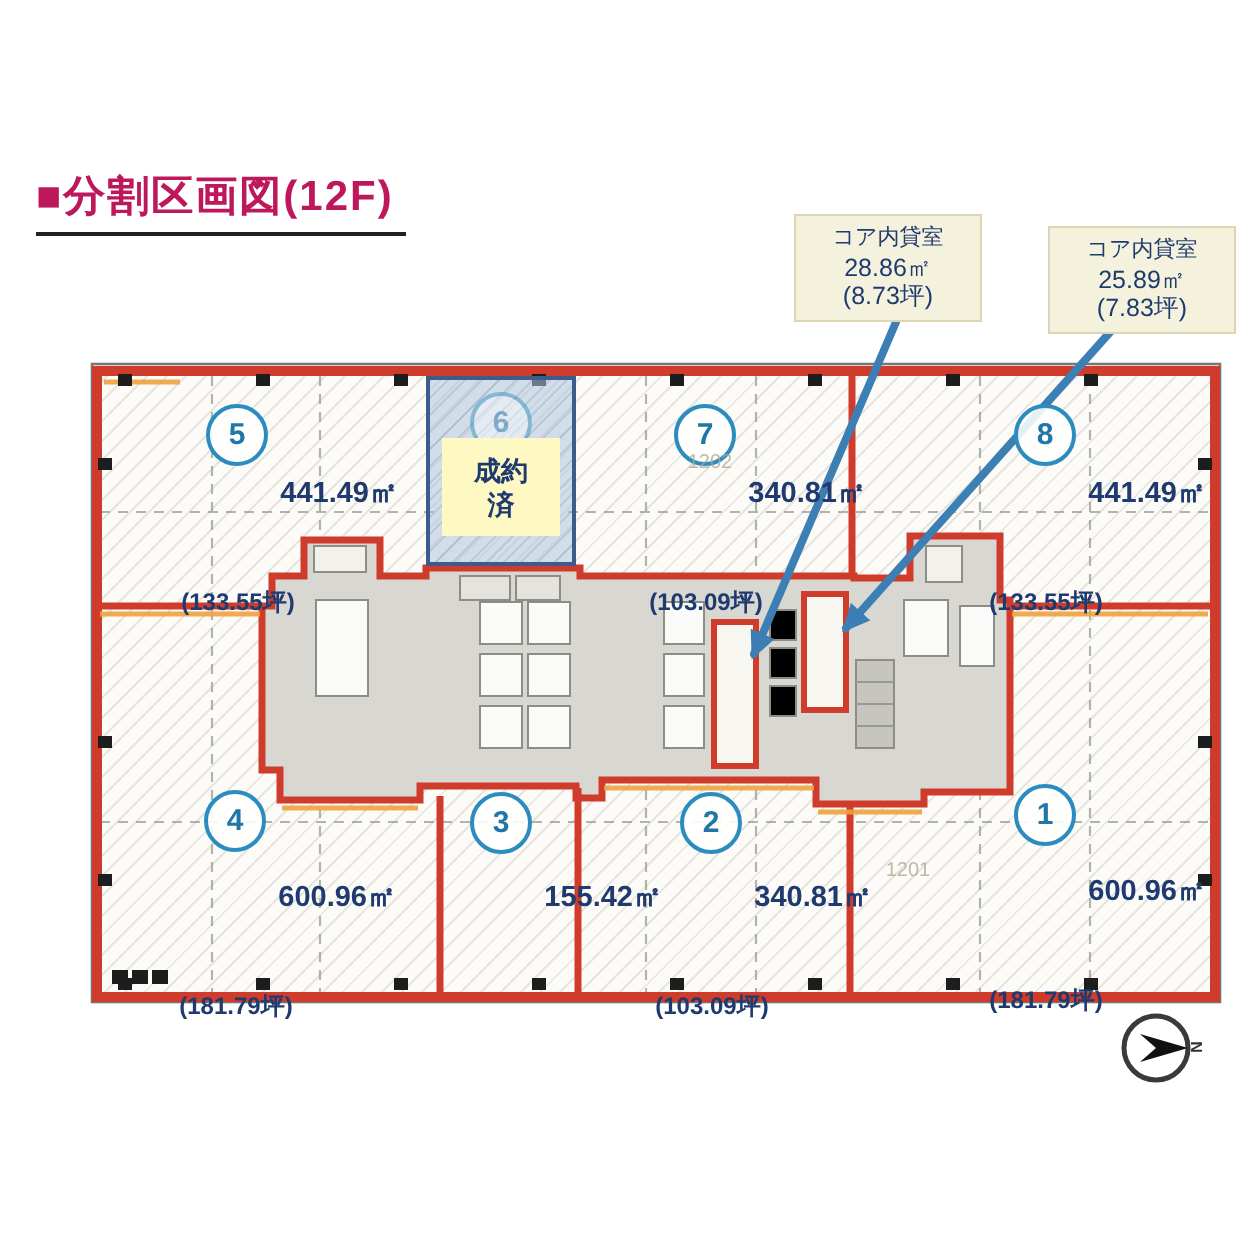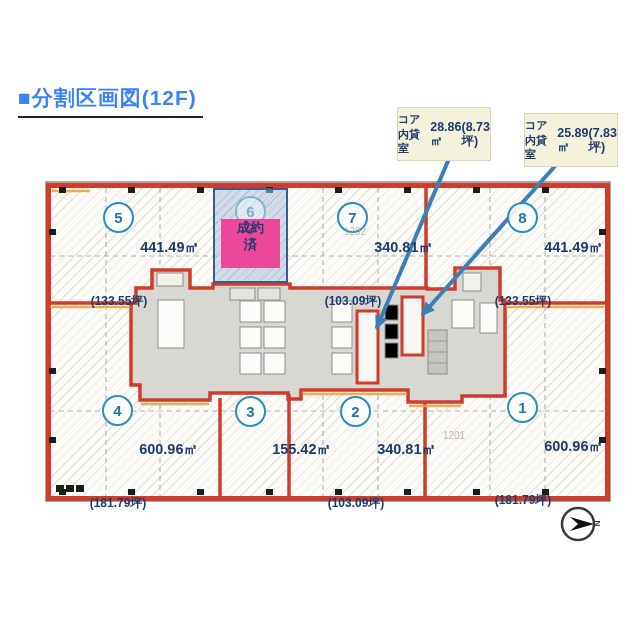--- a/index.html
+++ b/index.html
@@ -1,45 +1,45 @@
 <!DOCTYPE html>
 <html><head>
 <meta charset="utf-8">
 <style>
   html,body{margin:0;padding:0;}
   body{width:630px;height:630px;background:#ffffff;position:relative;overflow:hidden;
        font-family:"Liberation Sans","DejaVu Sans",sans-serif;}
   .abs{position:absolute;}
   
-  .page-title{left:18px;top:84px;font-size:21px;font-weight:bold;color:#3b82f6;
+  .page-title{left:18px;top:84px;font-size:21px;font-weight:bold;color:#be185d;
     letter-spacing:1px;border-bottom:2.5px solid #222;padding:0 6px 4px 0;}
   
   .plan-bg{left:47px;top:184px;width:563px;height:317px;background-color:#fcfbf7;
     background-image:repeating-linear-gradient(135deg,rgba(150,148,138,.22) 0px,rgba(150,148,138,.22) 1px,transparent 1px,transparent 7px);}
   
   .num-circle{width:31px;height:31px;border-radius:50%;border:2.5px solid #2b8cc0;
     background:rgba(255,255,255,.88);color:#2176a8;font-size:15px;font-weight:bold;
     display:flex;align-items:center;justify-content:center;box-sizing:border-box;}
   
   .sec-label{width:160px;text-align:center;color:#1e3a6e;font-weight:bold;line-height:15px;}
   .sec-label .m2{font-size:14.5px;text-align:right;}
   .sec-label .tsubo{font-size:12px;margin-top:39px;}
   
   .contracted-block{left:213px;top:188px;width:75px;height:95px;box-sizing:border-box;
     border:2.5px solid #3d5c8e;background-color:rgba(173,197,222,.55);
     background-image:repeating-linear-gradient(135deg,rgba(90,110,140,.18) 0px,rgba(90,110,140,.18) 1px,transparent 1px,transparent 6px);}
-  .contracted-box{left:221px;top:219px;width:59px;height:49px;background:#ec4899;
-    display:flex;justify-content:center;}
+  .contracted-box{left:221px;top:219px;width:59px;height:49px;background:#fef9c3;
+    display:flex;align-items:center;justify-content:center;}
   .contracted-text{width:32px;text-align:center;color:#1e3a6e;font-weight:bold;
     font-size:13.5px;line-height:17px;}
   .faded-circle{opacity:.45;}
   
   .callout{width:94px;height:54px;background:#f4f1dc;border:1px solid #ddd6b4;
-    box-sizing:border-box;display:flex;flex-direction:row;align-items:center;
-    justify-content:center;color:#1e3a6e;font-weight:bold;line-height:14.5px;}
+    box-sizing:border-box;display:flex;flex-direction:column;align-items:center;
+    justify-content:center;color:#1e3a6e;font-weight:normal;line-height:14.5px;}
   .callout .cl{font-size:11px;}
   .callout .cv{font-size:12.5px;}
   
   .dim-label{color:#b3a78f;font-size:10px;opacity:.8;width:44px;text-align:center;}
   .north-n{color:#333;font-size:8px;font-weight:bold;transform:rotate(90deg);}
   svg{position:absolute;left:0;top:0;}
 </style>
 </head>
 <body>
 

